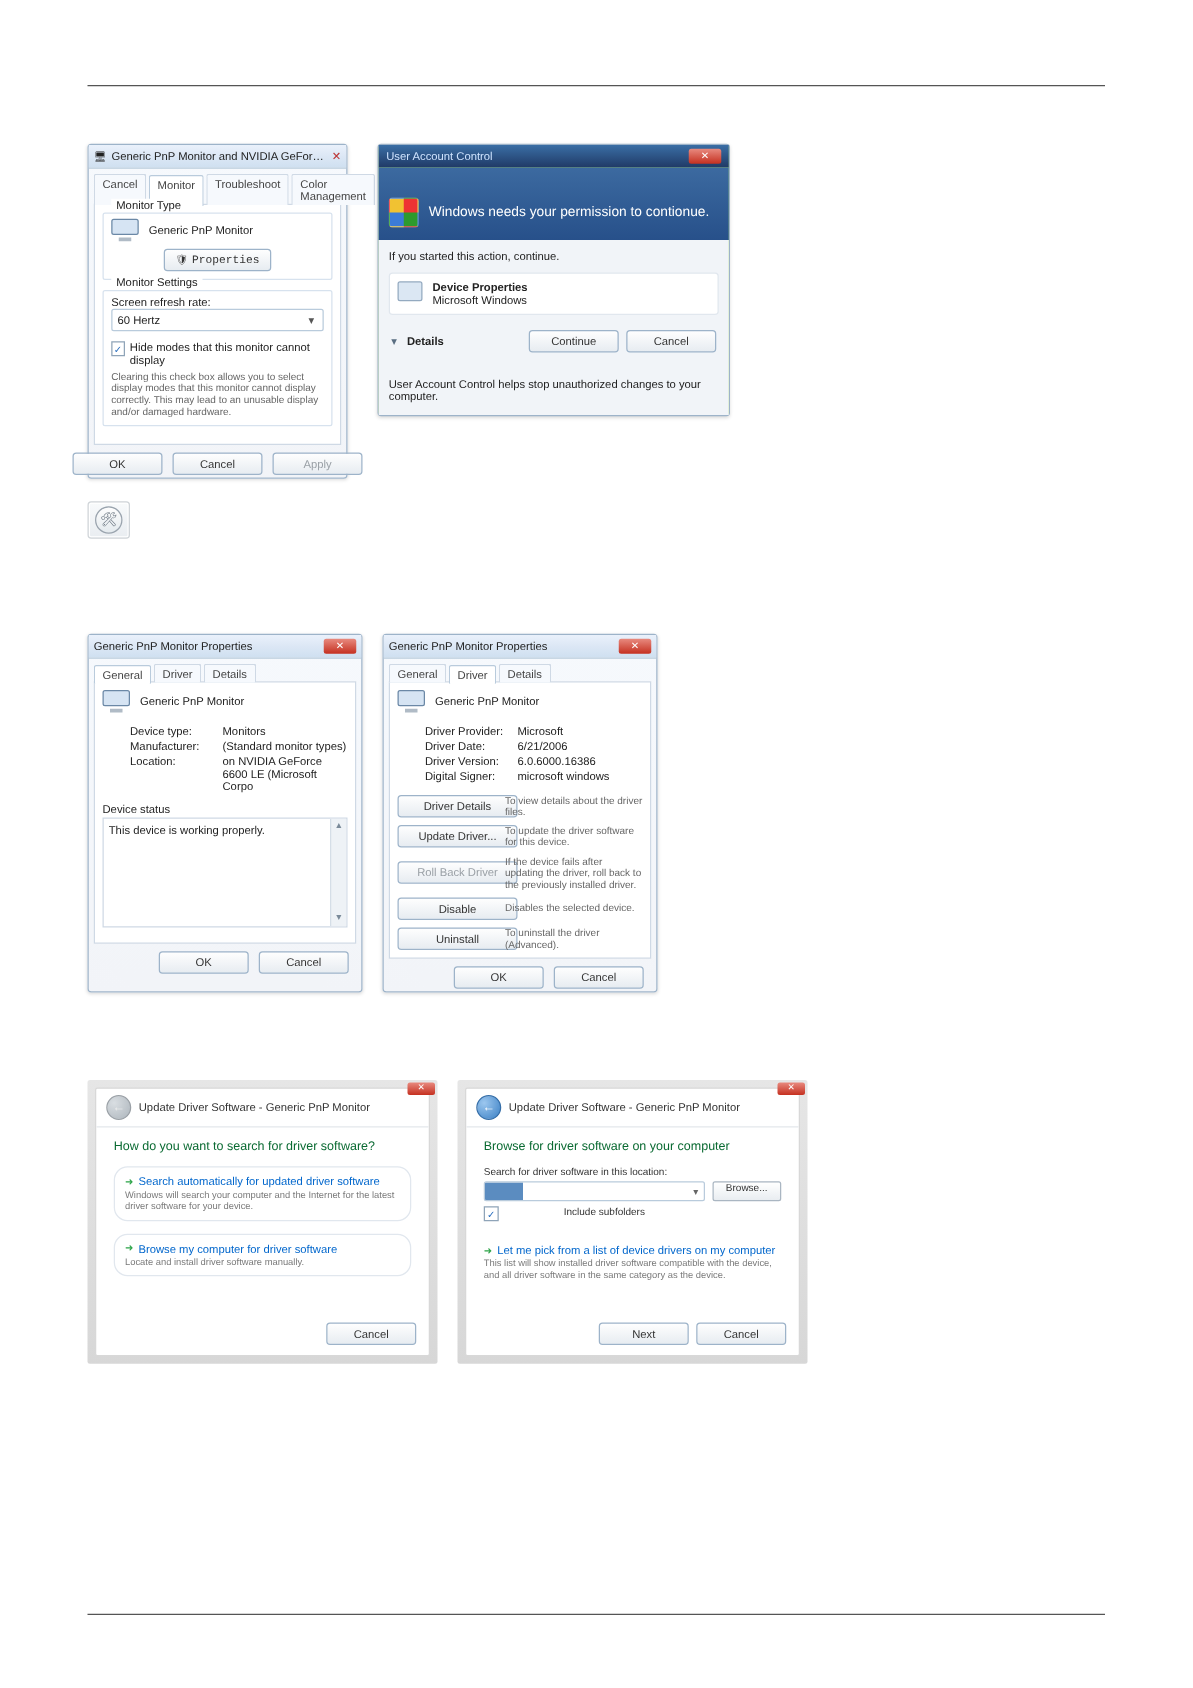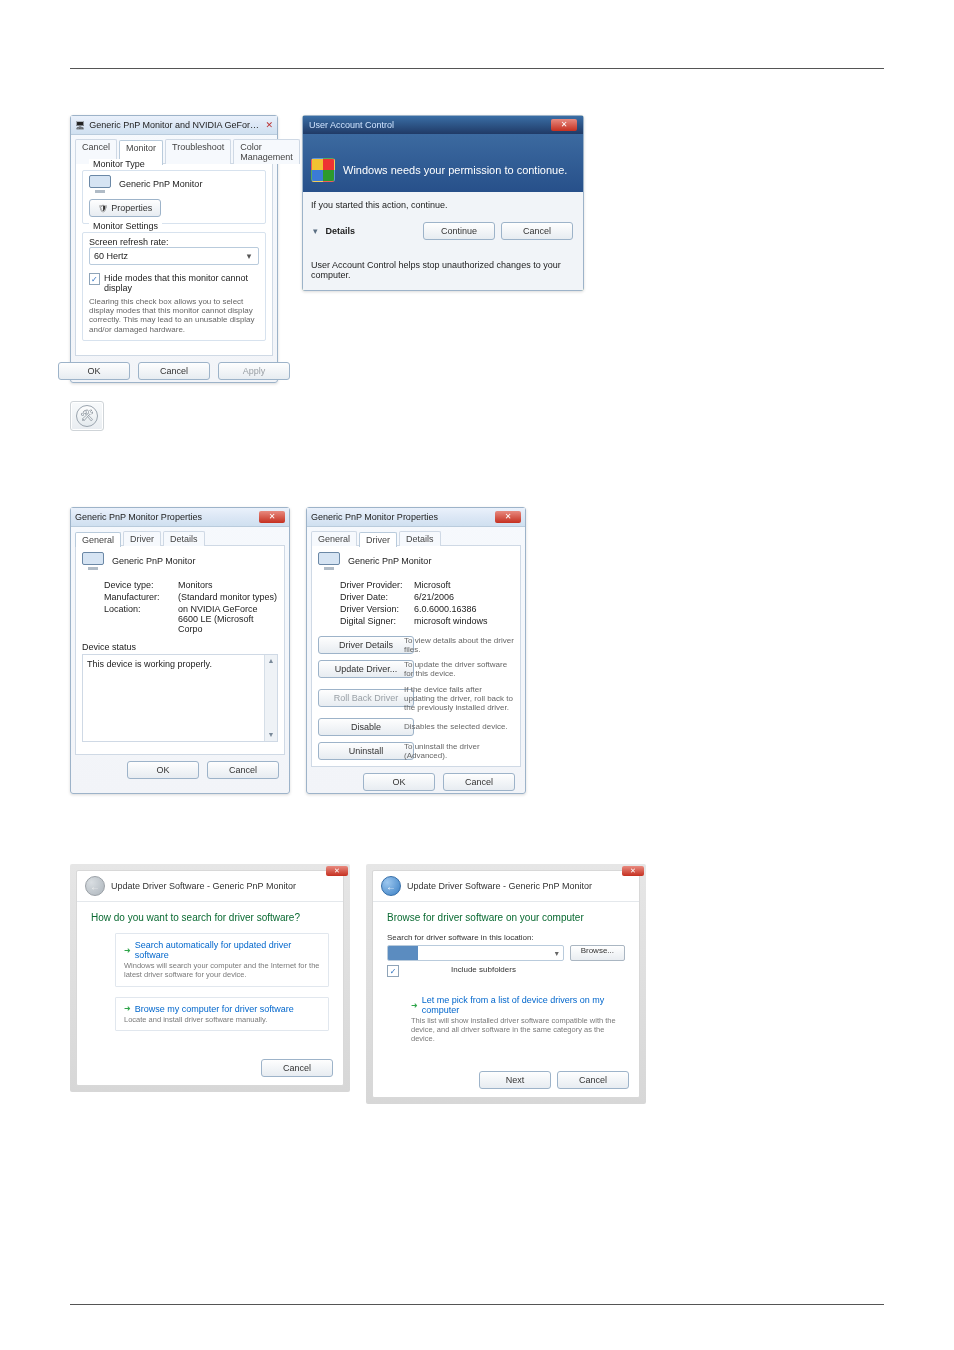--- a/index.html
+++ b/index.html
@@ -216,22 +216,22 @@
   .nav-back{
     width:18px;height:18px;border-radius:50%;
     background:radial-gradient(circle at 30% 30%,#9cc7ef,#3a7fc4);
     border:1px solid #356ea8;
     display:flex;align-items:center;justify-content:center;color:#fff;font-size:10px;
   }
   .nav-back.disabled{background:radial-gradient(circle at 30% 30%,#d9dee2,#adb5bc);border-color:#9aa0a6;color:#eee;}
   .wiz-body{padding:10px 14px 12px 14px; min-height:128px;}
   .wiz-title{color:#0a6a32;font-size:10px;margin-bottom:10px;}
   .wiz-opt{
-    border:1px solid #e1e7ee; border-radius:1px;
-    padding:6px 8px; margin-bottom:10px;margin-left:24px;
+    border:1px solid #e1e7ee; border-radius:11px;
+    padding:6px 8px; margin-bottom:10px;
   }
   .wiz-opt .opt-title{color:#0066cc;font-size:9px;display:flex;align-items:center;gap:4px;}
   .wiz-opt .opt-title:before{content:"➜";color:#2fa54a;font-size:8px;}
   .wiz-opt .opt-sub{font-size:7.5px;color:#7a7a7a;margin-top:2px;line-height:1.15;}
   .wiz-foot{display:flex;justify-content:flex-end;gap:6px;padding:6px 10px 8px;}
   .field-row{display:flex;align-items:center;gap:6px;}
   .text-input{
     flex:1;height:14px;border:1px solid #b9cbdc;background:#fff;border-radius:2px;
     display:flex;align-items:center;padding:0 4px;font-size:8px;
     background-image:linear-gradient(90deg,#5b8cc0 0 30px,transparent 0);
@@ -263,21 +263,21 @@
           <div class="tab">Troubleshoot</div>
           <div class="tab">Color Management</div>
         </div>
         <div class="tab-body" style="min-height:178px;">
           <div class="group" style="padding-top:0;">
             <span class="group-label">Monitor Type</span>
             <div class="monitor-row" style="margin-top:-6px;">
               <div class="icon-monitor"></div>
               <span>Generic PnP Monitor</span>
             </div>
-            <div style="text-align:left;margin-top:6px;">
+            <div style="text-align:center;margin-top:6px;font-family:Liberation Mono, monospace;">
               <span class="btn shield">Properties</span>
             </div>
           </div>
 
           <div class="group" style="padding-top:0;">
             <span class="group-label">Monitor Settings</span>
             <div style="margin-top:-6px;">
               <div class="label">Screen refresh rate:</div>
               <div class="select">
                 <span>60 Hertz</span>
@@ -303,20 +303,27 @@
       <div class="uac-title">
         <span>User Account Control</span>
         <span class="close-x">✕</span>
       </div>
       <div class="uac-banner">
         <div class="shield-icon"></div>
         <span>Windows needs your permission to contionue.</span>
       </div>
       <div class="uac-body">
         <div class="label">If you started this action, continue.</div>
+        <div class="uac-item first">
+          <div class="sq-icon"></div>
+          <div>
+            <div class="label" style="font-weight:600;">Device Properties</div>
+            <div class="label">Microsoft Windows</div>
+          </div>
+        </div>
         <div class="uac-item" style="padding:4px 2px 0 2px;">
           <div class="uac-details-row" style="width:100%;">
             <span class="chev-down">▾</span>
             <span class="label" style="font-weight:600;">Details</span>
             <div class="uac-btns">
               <span class="btn">Continue</span>
               <span class="btn">Cancel</span>
             </div>
           </div>
         </div>

